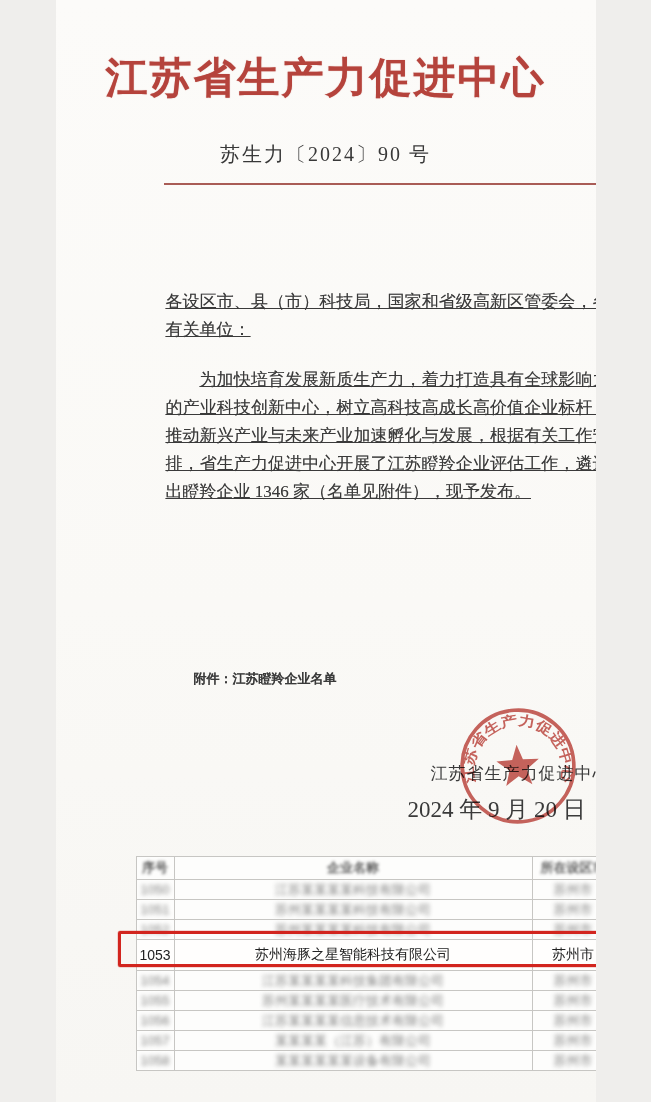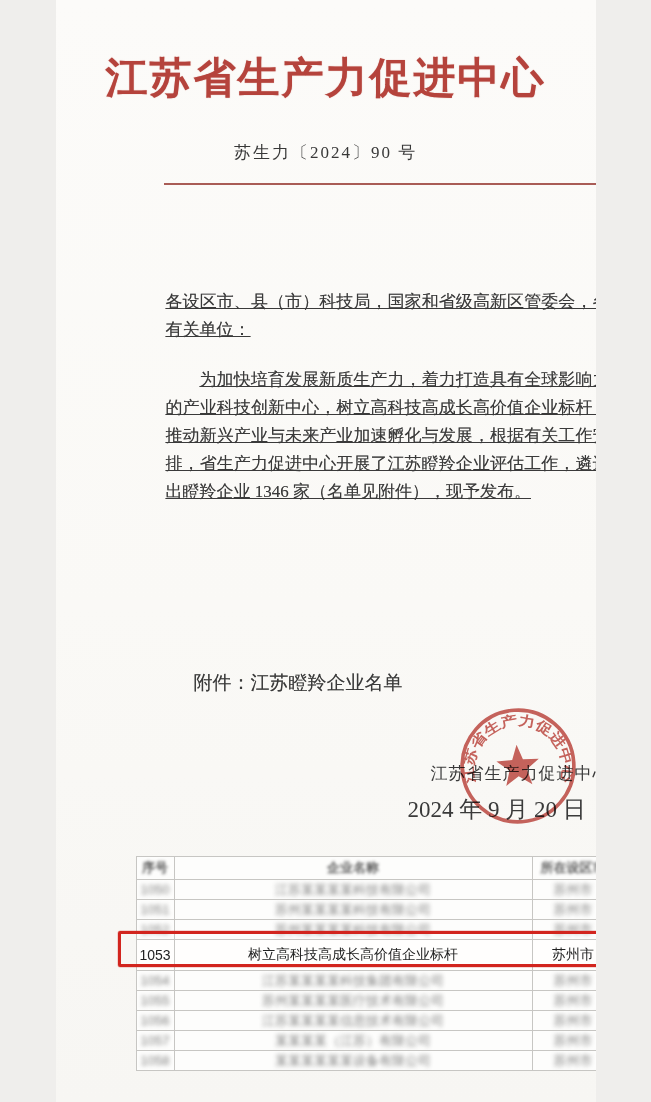--- a/index.html
+++ b/index.html
@@ -18,21 +18,21 @@
   
   .letterhead{
     position:absolute;top:50px;left:0;width:100%;
     text-align:center;
     font-size:42px;font-weight:700;letter-spacing:2px;
     color:#b5433c;
     text-shadow:0 0 1px rgba(181,67,60,.55);
   }
   .docno{
     position:absolute;top:141px;left:0;width:100%;
-    text-align:center;font-size:17px;letter-spacing:2px;color:#383838;
+    text-align:center;font-size:20px;letter-spacing:2px;color:#383838;
   }
   .redline{
     position:absolute;top:183px;left:108px;width:438px;height:0;
     border-top:2px solid #a95c56;
   }
   
   .doc-title{
     position:absolute;top:202px;left:0;width:100%;
     text-align:center;font-size:23px;font-weight:700;line-height:33px;
     color:#333;letter-spacing:1px;
@@ -43,22 +43,23 @@
     font-size:17px;line-height:28px;
     text-align:justify;color:#3a3a3a;
     text-shadow:0 0 .6px rgba(58,58,58,.5);
     text-decoration:underline;
   }
   .body-text p{margin:0;}
   .body-text p.indent{text-indent:2em;}
   .body-text p + p{margin-top:22px;}
   .attachment{
     position:absolute;top:670px;left:110px;width:444px;
-    font-size:19px;color:#3a3a3a;text-indent:28px;
+    font-size:13px;color:#3a3a3a;text-indent:28px;
     text-shadow:0 0 .6px rgba(58,58,58,.5);
+    font-weight:bold;
   }
   
   .sig-name{
     position:absolute;top:762px;left:348px;width:234px;
     text-align:center;font-size:17px;color:#3a3a3a;letter-spacing:1px;
   }
   .sig-date{
     position:absolute;top:794px;left:352px;width:234px;
     text-align:left;font-size:23px;color:#3a3a3a;
   }
@@ -157,21 +158,21 @@
             <td><span class="soft-blur">苏州某某某某科技有限公司</span></td>
             <td><span class="soft-blur">苏州市</span></td>
           </tr>
           <tr>
             <td><span class="soft-blur">1052</span></td>
             <td><span class="soft-blur">苏州某某某某科技有限公司</span></td>
             <td><span class="soft-blur">苏州市</span></td>
           </tr>
           <tr class="hl">
             <td><span>1053</span></td>
-            <td><span>树立高科技高成长高价值企业标杆</span></td>
+            <td><span>苏州海豚之星智能科技有限公司</span></td>
             <td><span>苏州市</span></td>
           </tr>
           <tr>
             <td><span class="soft-blur">1054</span></td>
             <td><span class="soft-blur">江苏某某某某科技集团有限公司</span></td>
             <td><span class="soft-blur">苏州市</span></td>
           </tr>
           <tr>
             <td><span class="soft-blur">1055</span></td>
             <td><span class="soft-blur">苏州某某某某医疗技术有限公司</span></td>

